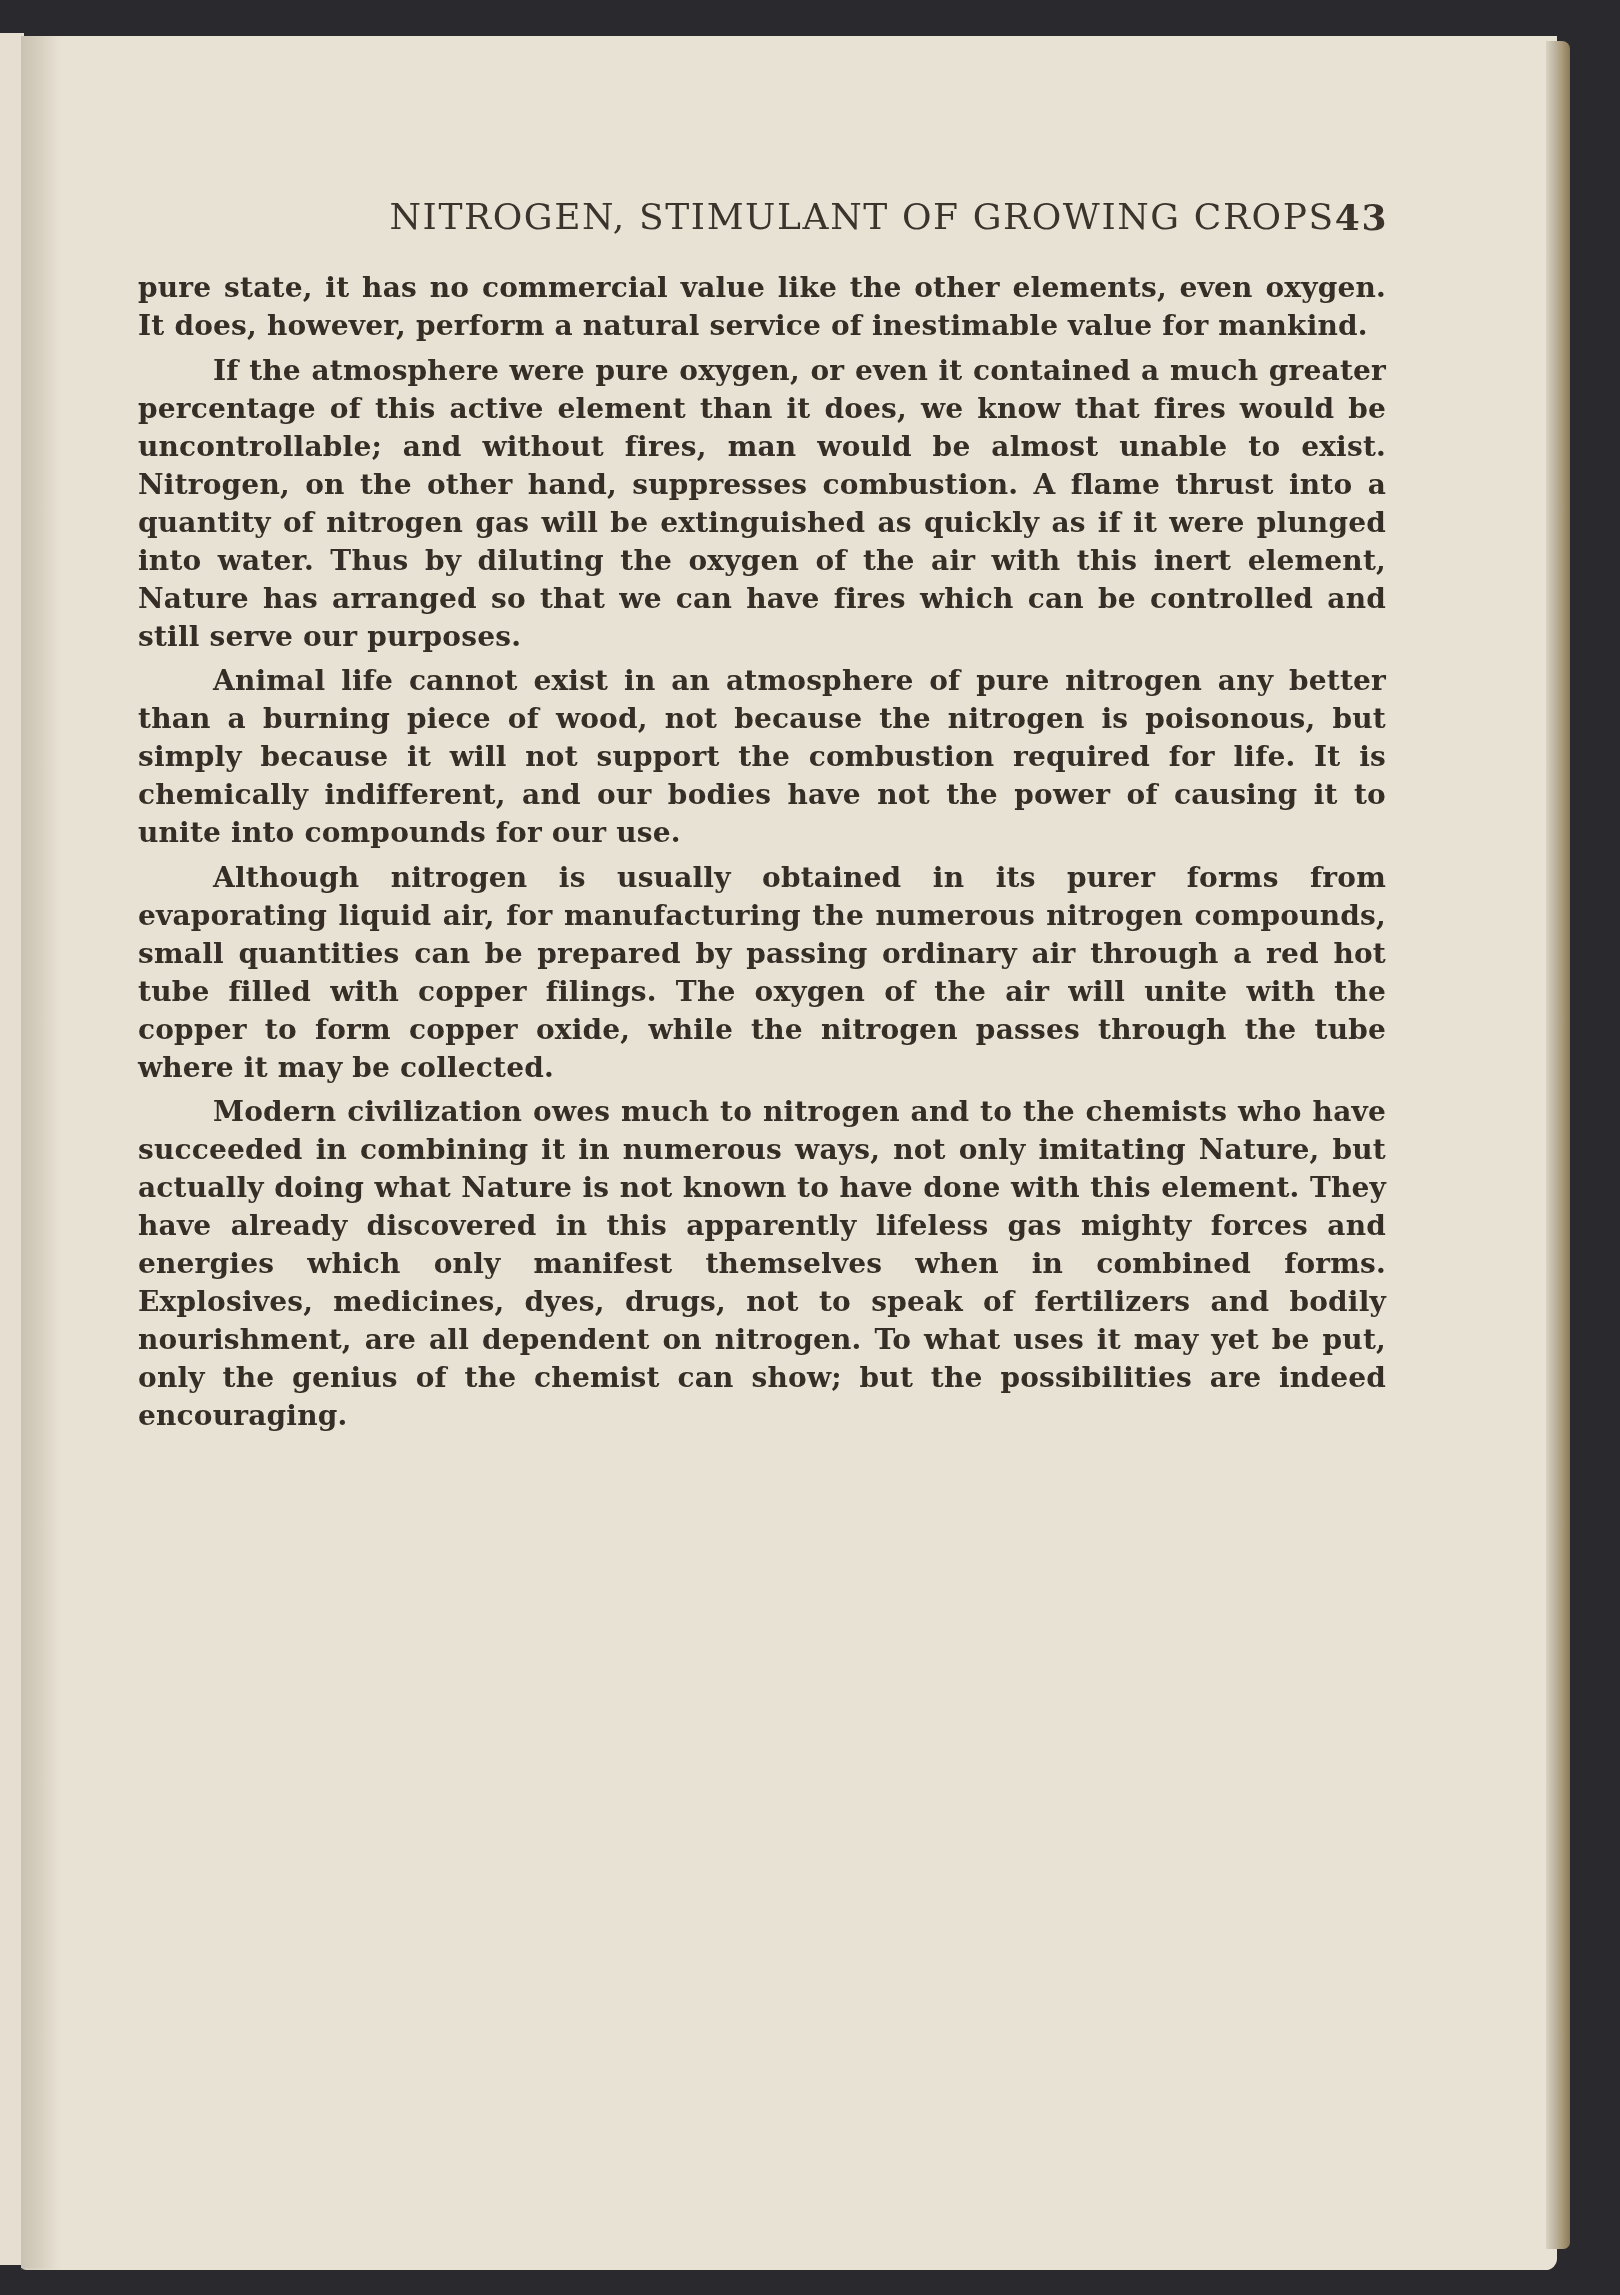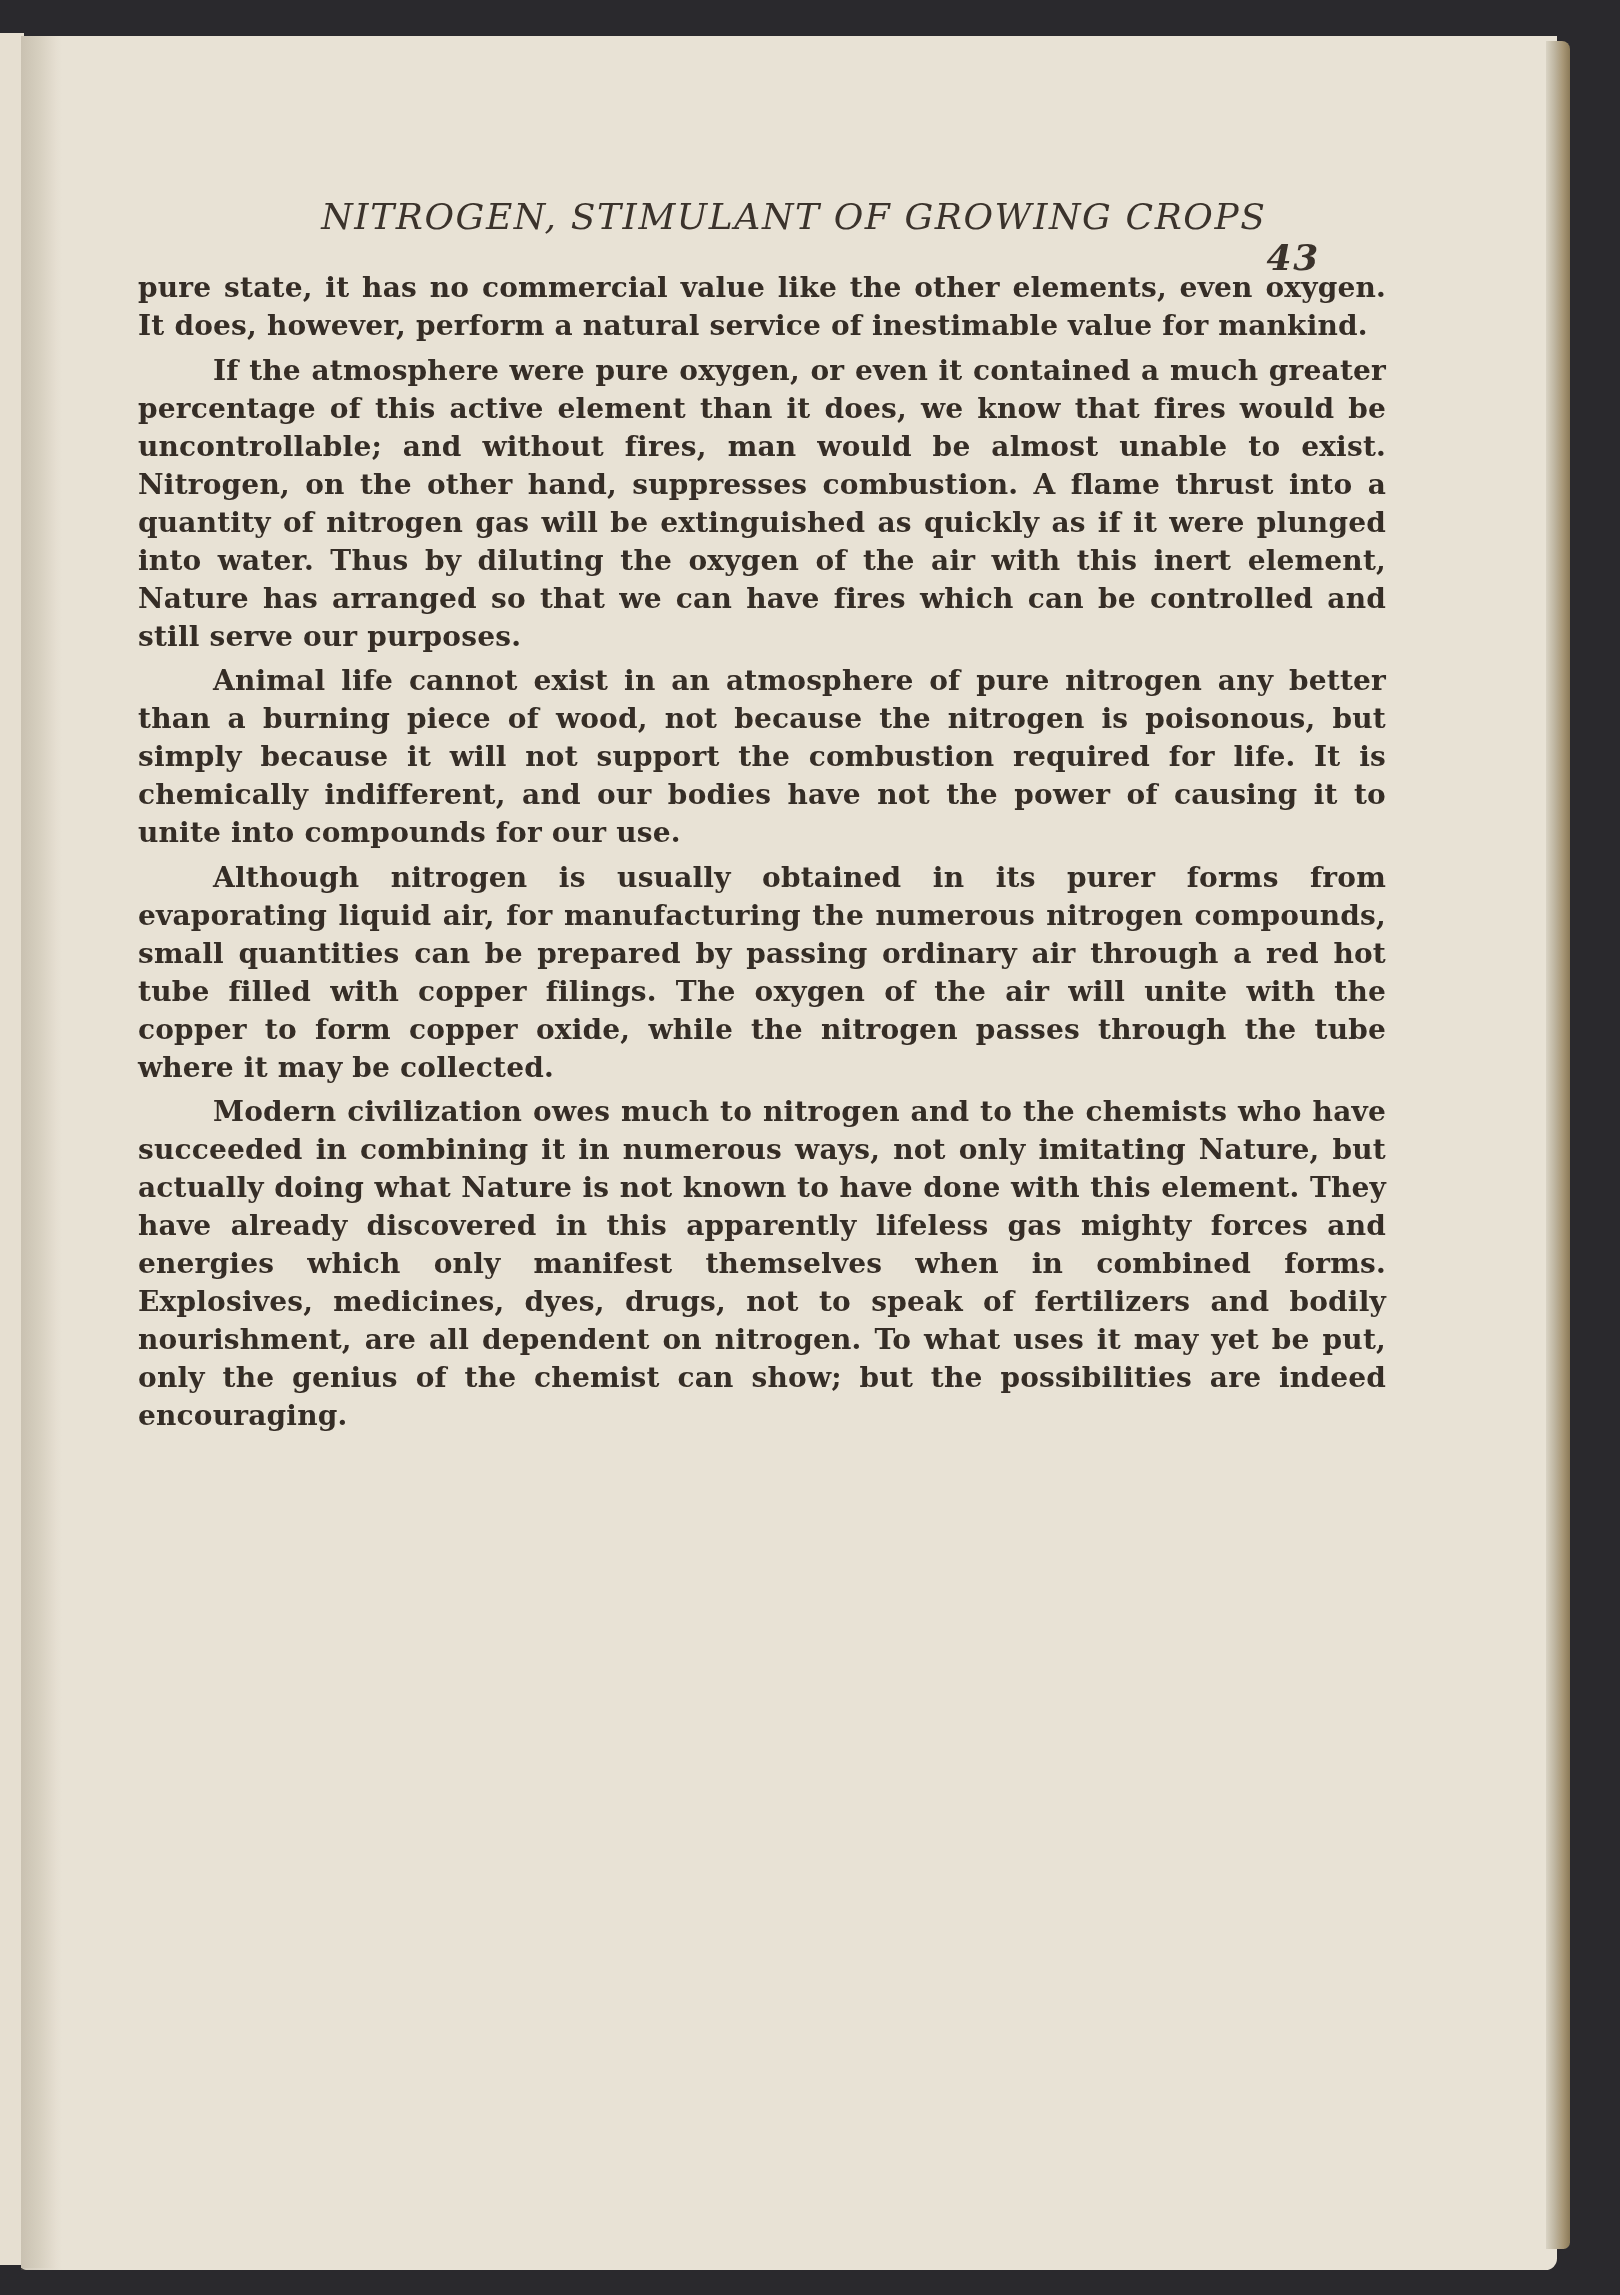--- a/index.html
+++ b/index.html
@@ -28,25 +28,25 @@
       background: linear-gradient(to right, rgba(150,140,120,0.28), rgba(150,140,120,0));
     }
     .page-edges {
       position: absolute; left: 1546px; top: 41px; width: 24.4px; height: 2208px;
       background: linear-gradient(to right, #d9d3c4 0%, #bfb6a1 35%, #a89777 70%, #8b7a58 100%);
       border-top-right-radius: 8.1px;
       border-bottom-right-radius: 6.5px;
     }
     .running-head {
       position: absolute; left: 253px; top: 196px; width: 1140px;
-      font-style: italic; font-size: 36px; color: #3b332c;
-      letter-spacing: 1.6px; display: flex; justify-content: center;
+      font-size: 36px; color: #3b332c;
+      letter-spacing: 1.6px; display: flex; justify-content: flex-end;
     }
     .running-head .title { }
-    .running-head .page-num { font-weight: bold; padding-right: 4.9px; margin-top: 40px; }
+    .running-head .page-num { font-weight: bold; padding-right: 4.9px; }
     .body-text {
       position: absolute; left: 138px; top: 269px; width: 1248px;
       font-size: 28px; line-height: 38px; color: #352d26;
       text-align: justify; font-weight: bold;
       letter-spacing: 0.2px;
     }
     .body-text p { margin: 0 0 6.5px 0; text-indent: 75px; }
     .body-text p.continued { text-indent: 0; }
   </style>
 </head>

